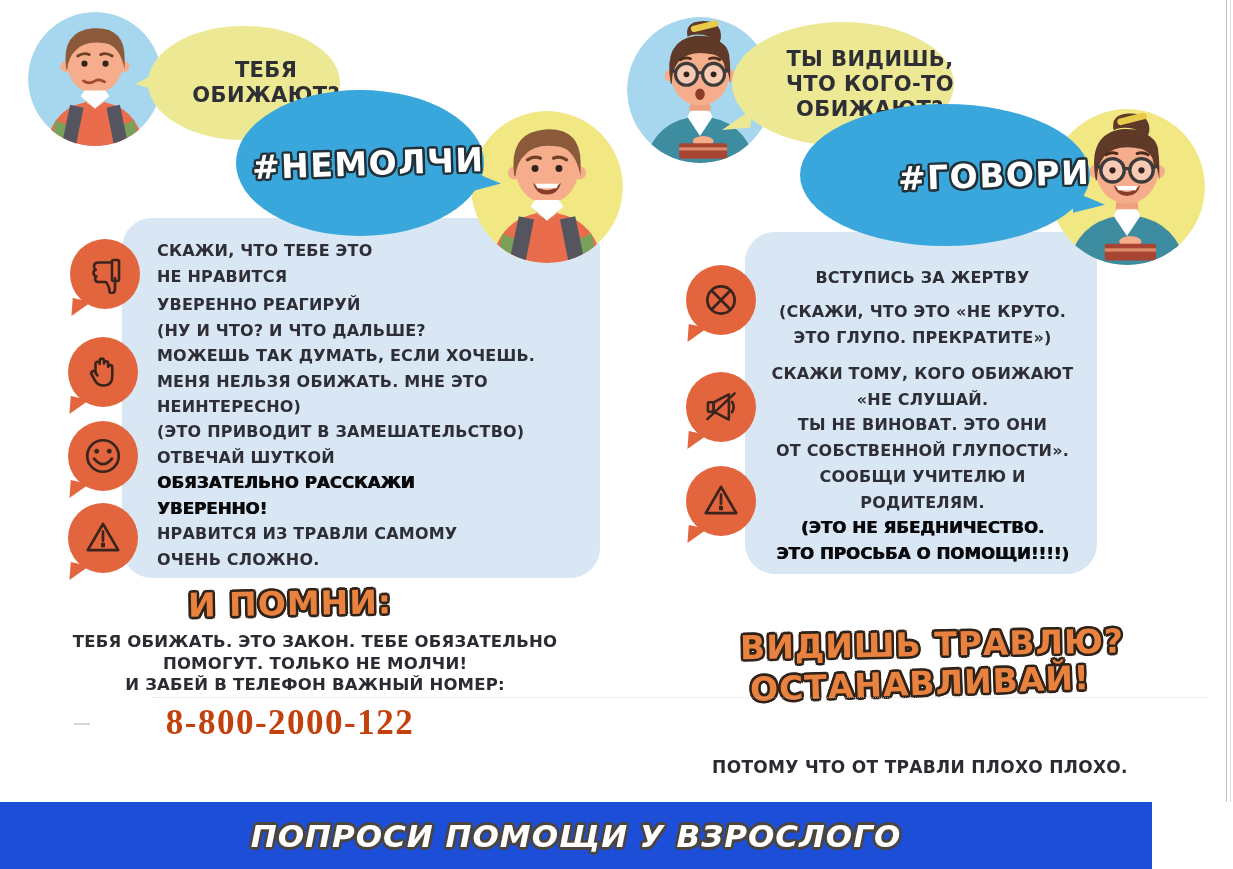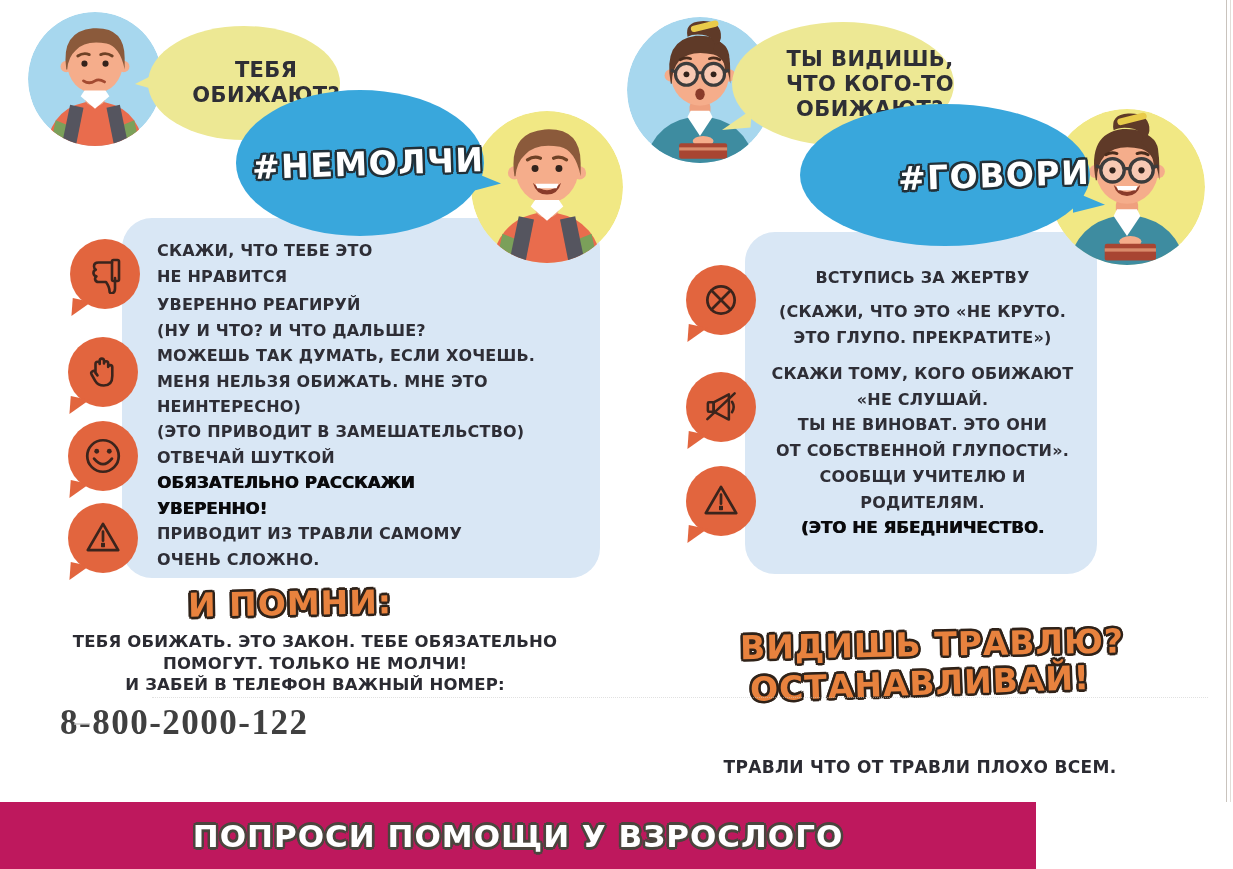--- a/index.html
+++ b/index.html
@@ -26,25 +26,25 @@
   
   .tip{position:absolute;font-size:16px;line-height:25.5px;font-weight:bold;letter-spacing:.2px;z-index:10;color:#2e2e36;}
   .tip .heavy{color:#0a0a0c;font-size:16.5px;text-shadow:.8px 0 0 currentColor;letter-spacing:.1px;}
   .centered{text-align:center;}
   
   .comic-orange{position:absolute;font-weight:bold;color:#E8823E;letter-spacing:1px;white-space:nowrap;text-align:center;
            text-shadow:-2px -2px 0 #2f2219,2px -2px 0 #2f2219,-2px 2px 0 #2f2219,2px 2px 0 #2f2219,
                        0 -2.6px 0 #2f2219,0 2.6px 0 #2f2219,-2.6px 0 0 #2f2219,2.6px 0 0 #2f2219;}
   .para{position:absolute;font-weight:bold;font-size:16.5px;line-height:21.5px;text-align:center;color:#2b2b32;letter-spacing:.2px;}
   .phone{position:absolute;font-family:"Liberation Serif","DejaVu Serif",serif;font-weight:bold;
-         font-size:35px;letter-spacing:1.5px;color:#404040;text-align:left;}
+         font-size:35px;letter-spacing:1.5px;color:#c2410c;text-align:center;}
   .footnote{position:absolute;font-weight:bold;font-size:17px;color:#2b2b32;text-align:center;letter-spacing:.3px;}
   
-  .banner{position:absolute;left:0;top:802px;width:1036px;height:67px;background:#be185d;
-          display:flex;align-items:center;justify-content:center;z-index:40;}
+  .banner{position:absolute;left:0;top:802px;width:1152px;height:67px;background:#1d4ed8;
+          display:flex;align-items:center;justify-content:center;z-index:40;font-style:italic;}
   .banner-text{font-weight:bold;font-size:31px;letter-spacing:1px;color:#ffffff;white-space:nowrap;
            text-shadow:-2px -2px 0 #4b453e,2px -2px 0 #4b453e,-2px 2px 0 #4b453e,2px 2px 0 #4b453e,
                        0 -2.6px 0 #4b453e,0 2.6px 0 #4b453e,-2.6px 0 0 #4b453e,2.6px 0 0 #4b453e;}
   
   .dotline{position:absolute;left:152px;top:697px;width:1056px;border-top:1px dotted #c9c9c9;opacity:.55;}
   .dash{position:absolute;left:74px;top:723px;width:16px;border-top:2px solid #c4c4c4;opacity:.7;}
   .edge1{position:absolute;left:1226px;top:0;width:1px;height:802px;background:#c9c3bd;}
   .edge2{position:absolute;left:1230px;top:0;width:1px;height:802px;background:#e2ddd8;}
 </style>
 </head>
@@ -160,21 +160,21 @@
     <div>МЕНЯ НЕЛЬЗЯ ОБИЖАТЬ. МНЕ ЭТО</div>
     <div>НЕИНТЕРЕСНО)</div>
   </div>
   <div class="tip" style="left:157px;top:419px">
     <div>(ЭТО ПРИВОДИТ В ЗАМЕШАТЕЛЬСТВО)</div>
     <div>ОТВЕЧАЙ ШУТКОЙ</div>
   </div>
   <div class="tip" style="left:157px;top:470px">
     <div class="heavy">ОБЯЗАТЕЛЬНО РАССКАЖИ</div>
     <div class="heavy">УВЕРЕННО!</div>
-    <div>ПРИВОДИТ ИЗ ТРАВЛИ САМОМУ</div>
+    <div>НРАВИТСЯ ИЗ ТРАВЛИ САМОМУ</div>
     <div>ОЧЕНЬ СЛОЖНО.</div>
   </div>
 
   <div class="comic-orange" style="left:100px;top:584px;width:380px;font-size:33px;transform:rotate(-1deg)">И ПОМНИ:</div>
   <div class="para" style="left:30px;top:631px;width:570px">
     <div>ТЕБЯ ОБИЖАТЬ. ЭТО ЗАКОН. ТЕБЕ ОБЯЗАТЕЛЬНО</div>
     <div>ПОМОГУТ. ТОЛЬКО НЕ МОЛЧИ!</div>
     <div>И ЗАБЕЙ В ТЕЛЕФОН ВАЖНЫЙ НОМЕР:</div>
   </div>
   <div class="phone" style="left:60px;top:703px;width:460px">8-800-2000-122</div>
@@ -296,26 +296,27 @@
   </div>
   <div class="tip centered" style="left:760px;top:361px;width:325px">
     <div>СКАЖИ ТОМУ, КОГО ОБИЖАЮТ</div>
     <div>«НЕ СЛУШАЙ.</div>
     <div>ТЫ НЕ ВИНОВАТ. ЭТО ОНИ</div>
     <div>ОТ СОБСТВЕННОЙ ГЛУПОСТИ».</div>
   </div>
   <div class="tip centered" style="left:760px;top:464px;width:325px">
     <div>СООБЩИ УЧИТЕЛЮ И РОДИТЕЛЯМ.</div>
     <div class="heavy">(ЭТО НЕ ЯБЕДНИЧЕСТВО.</div>
+    <div class="heavy">ЭТО ПРОСЬБА О ПОМОЩИ!!!!)</div>
   </div>
 
   <div class="comic-orange" style="left:740px;top:625px;width:360px;font-size:33px;transform:rotate(-1deg)">ВИДИШЬ ТРАВЛЮ?</div>
   <div class="comic-orange" style="left:740px;top:664px;width:360px;font-size:33px;transform:rotate(-2deg)">ОСТАНАВЛИВАЙ!</div>
 
-  <div class="footnote" style="left:700px;top:757px;width:440px">ТРАВЛИ ЧТО ОТ ТРАВЛИ ПЛОХО ВСЕМ.</div>
+  <div class="footnote" style="left:700px;top:757px;width:440px">ПОТОМУ ЧТО ОТ ТРАВЛИ ПЛОХО ПЛОХО.</div>
 
   <div class="banner">
     <div class="banner-text">ПОПРОСИ ПОМОЩИ У ВЗРОСЛОГО</div>
   </div>
 
   <div class="dotline"></div>
   <div class="dash"></div>
   <div class="edge1"></div>
   <div class="edge2"></div>
 

